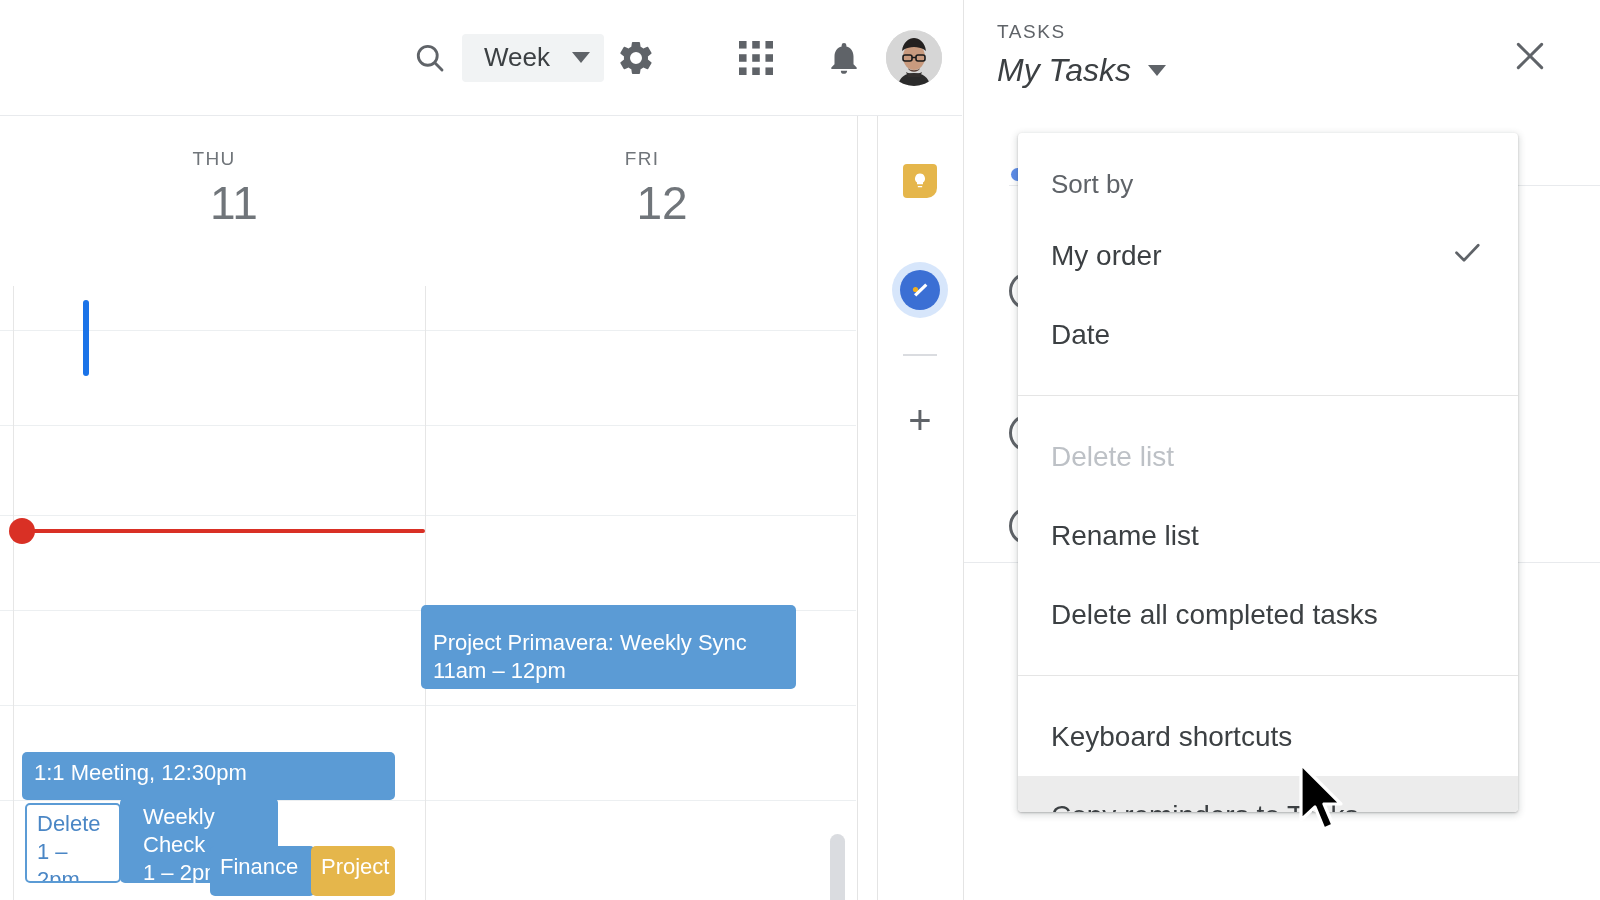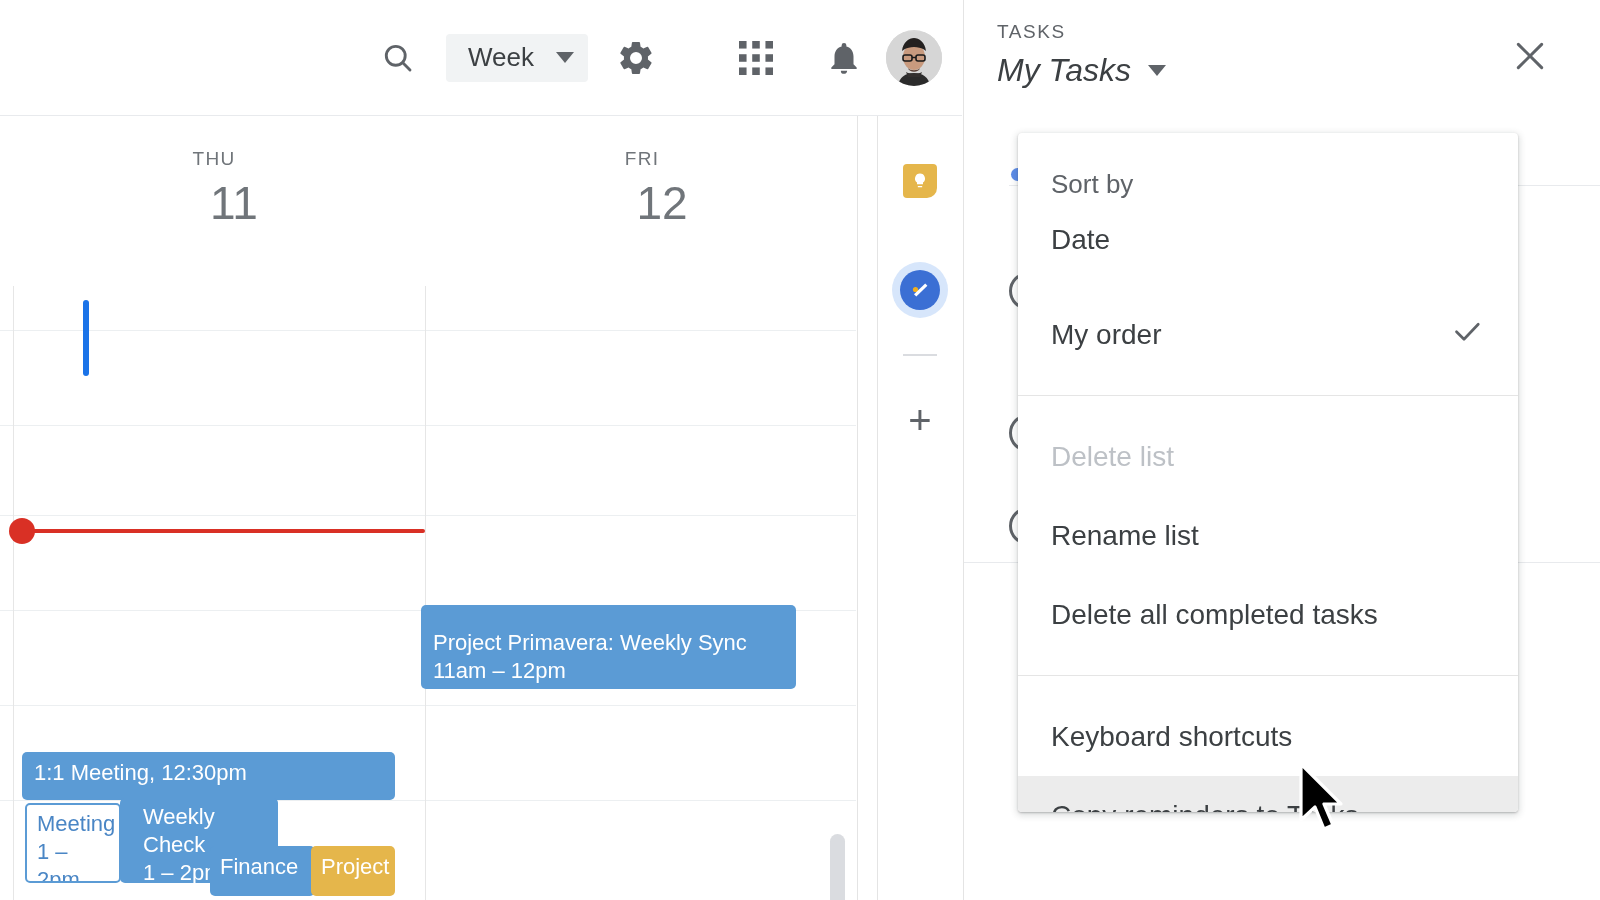--- a/index.html
+++ b/index.html
@@ -17,21 +17,21 @@
     position:absolute; left:0; top:0; width:962px; height:116px;
     background:#fff; border-bottom:1px solid #e8eaed;
   }
   .hdr-icons { position:absolute; right:0; top:0; height:115px; display:flex; align-items:center; }
   .icon-btn {
     width:64px; height:64px; border-radius:50%;
     display:flex; align-items:center; justify-content:center;
     background:transparent; border:none; cursor:pointer; color:#5f6368;
   }
   .week-btn {
-    height:48px; padding:0 14px 0 22px; margin:0 16px;
+    height:48px; padding:0 14px 0 22px; margin:0 0;
     background:#f1f3f4; border:none; border-radius:4px; cursor:pointer;
     display:flex; align-items:center; gap:22px;
     font-size:26px; color:#3c4043; font-family:"Liberation Sans",sans-serif;
   }
   .caret-dn {
     width:0;height:0;border-left:9px solid transparent;border-right:9px solid transparent;
     border-top:11px solid #5f6368;
   }
   .avatar {
     width:56px;height:56px;border-radius:50%;overflow:hidden;
@@ -206,21 +206,21 @@
     <div class="event" style="left:421px; top:489px; width:375px; height:84px">
       <div>Project Primavera: Weekly Sync</div>
       <div class="t2">11am – 12pm</div>
     </div>
 
     <div class="event" style="left:22px; top:636px; width:373px; height:48px; padding-top:7px">
       <div>1:1 Meeting, 12:30pm</div>
     </div>
 
     <div class="event outline" style="left:25px; top:687px; width:96px; height:80px; padding:5px 10px">
-      <div>Meeting</div>
+      <div>Delete</div>
       <div class="t2">1 – 2pm</div>
     </div>
 
     <div class="event" style="left:120px; top:682px; width:158px; height:85px; padding:5px 23px">
       <div>Weekly Check</div>
       <div class="t2">1 – 2pm</div>
     </div>
 
     <div class="event small" style="left:210px; top:730px; width:105px; height:50px">
       <div>Finance</div>
@@ -279,33 +279,33 @@
     <div class="task-row-circle" style="left:45px; top:507px"></div>
 
     <div class="panel-divider" style="top:185px; left:45px; width:592px"></div>
     <div class="panel-divider" style="top:562px; left:0; width:637px"></div>
   </div>
 
   <div class="menu">
 
     <div class="menu-label">Sort by</div>
 
-    <div class="menu-item">
-      <span>Date</span>
-    </div>
-
     <div class="menu-item" style="margin-top:16px">
       <span>My order</span>
       <span class="check">
         <svg width="36" height="36" viewBox="0 0 24 24">
           <path d="M5 12.5 L10 17.5 L19.5 7.5" fill="none" stroke="#5f6368" stroke-width="1.8" stroke-linecap="round" stroke-linejoin="round"></path>
         </svg>
       </span>
     </div>
 
+    <div class="menu-item">
+      <span>Date</span>
+    </div>
+
     <div class="menu-sep"></div>
 
     <div class="menu-item disabled">
       <span>Delete list</span>
     </div>
 
     <div class="menu-item">
       <span>Rename list</span>
     </div>
 

